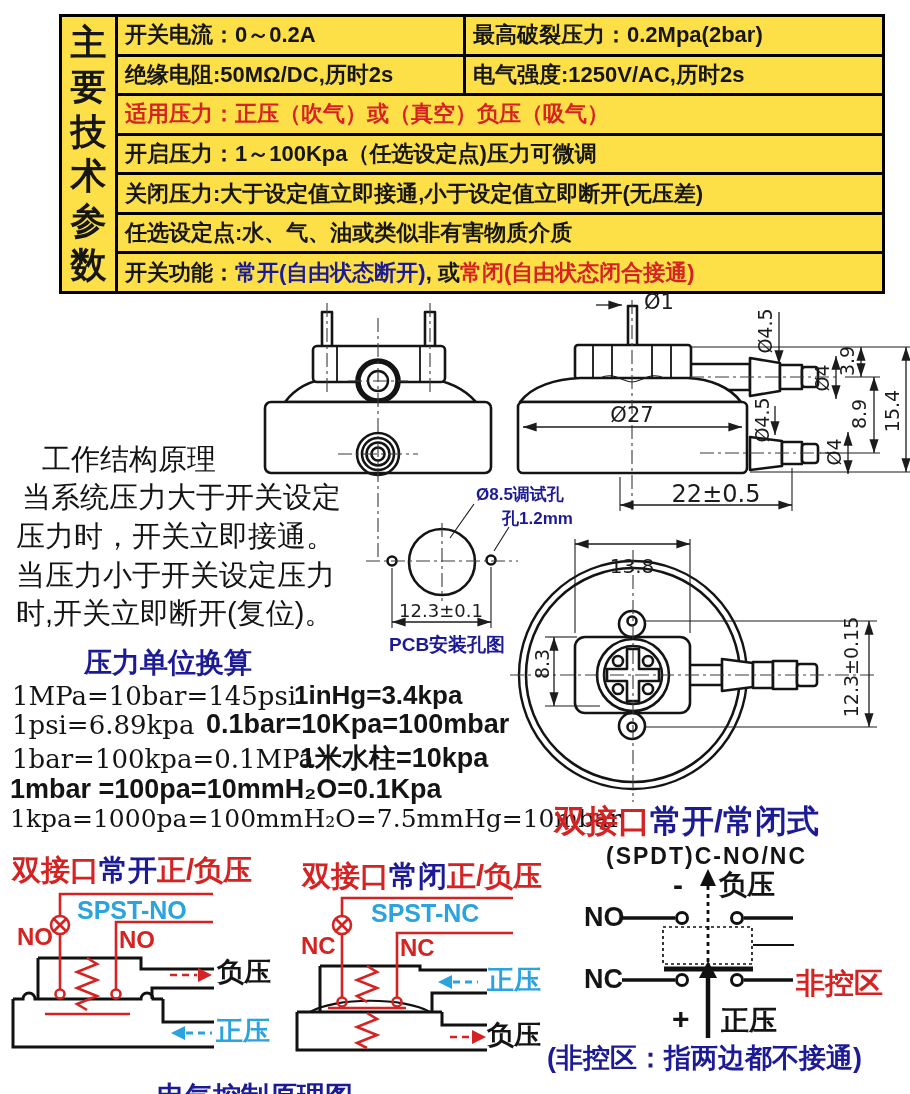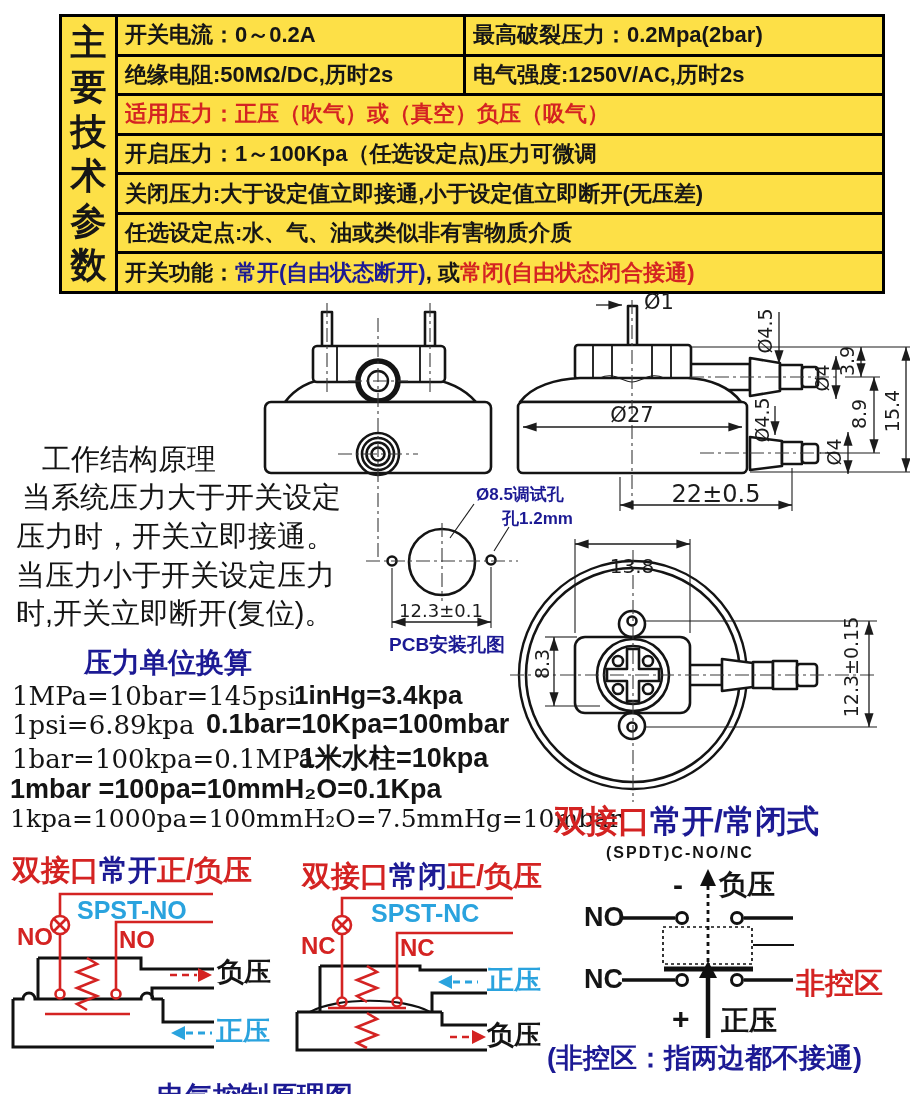--- a/index.html
+++ b/index.html
@@ -322,21 +322,21 @@
   <div class="lbl red b" style="left:400px;top:935px;font-size:24px;">NC</div>
   <div class="lbl cyan b" style="left:487px;top:966px;font-size:27px;">正压</div>
   <div class="lbl blk b" style="left:487px;top:1021px;font-size:27px;">负压</div>
 
   <div class="lbl navy b" style="left:157px;top:1050px;font-size:28px;margin-top:32px;">电气控制原理图</div>
 
   <div class="lbl title-row" style="left:554px;top:804px;font-size:32px;">
     <span class="red">双接口</span>
     <span class="navy">常开/常闭式</span>
   </div>
-  <div class="lbl blk b" style="left:606px;top:844px;font-size:16px;letter-spacing:2px;">(SPDT)C-NO/NC</div>
+  <div class="lbl blk b" style="left:606px;top:844px;font-size:23px;letter-spacing:2px;">(SPDT)C-NO/NC</div>
   <div class="lbl blk b" style="left:673px;top:868px;font-size:30px;">-</div>
   <div class="lbl blk b" style="left:719px;top:870px;font-size:28px;">负压</div>
   <div class="lbl blk b" style="left:584px;top:903px;font-size:27px;">NO</div>
   <div class="lbl red b" style="left:796px;top:930px;font-size:29px;margin-top:38px;">非控区</div>
   <div class="lbl blk b" style="left:584px;top:965px;font-size:27px;">NC</div>
   <div class="lbl blk b" style="left:672px;top:1002px;font-size:30px;">+</div>
   <div class="lbl blk b" style="left:721px;top:1006px;font-size:28px;">正压</div>
   <div class="lbl navy b" style="left:547px;top:1044px;font-size:27px;">(非控区：指两边都不接通)</div>
 
 </div>

